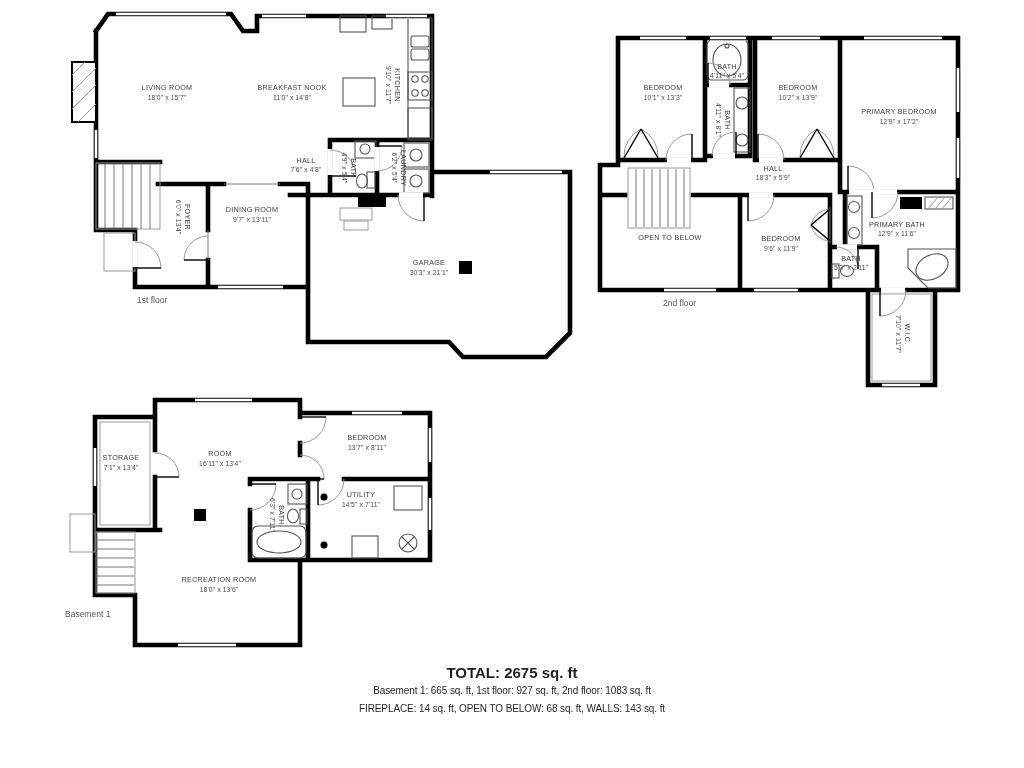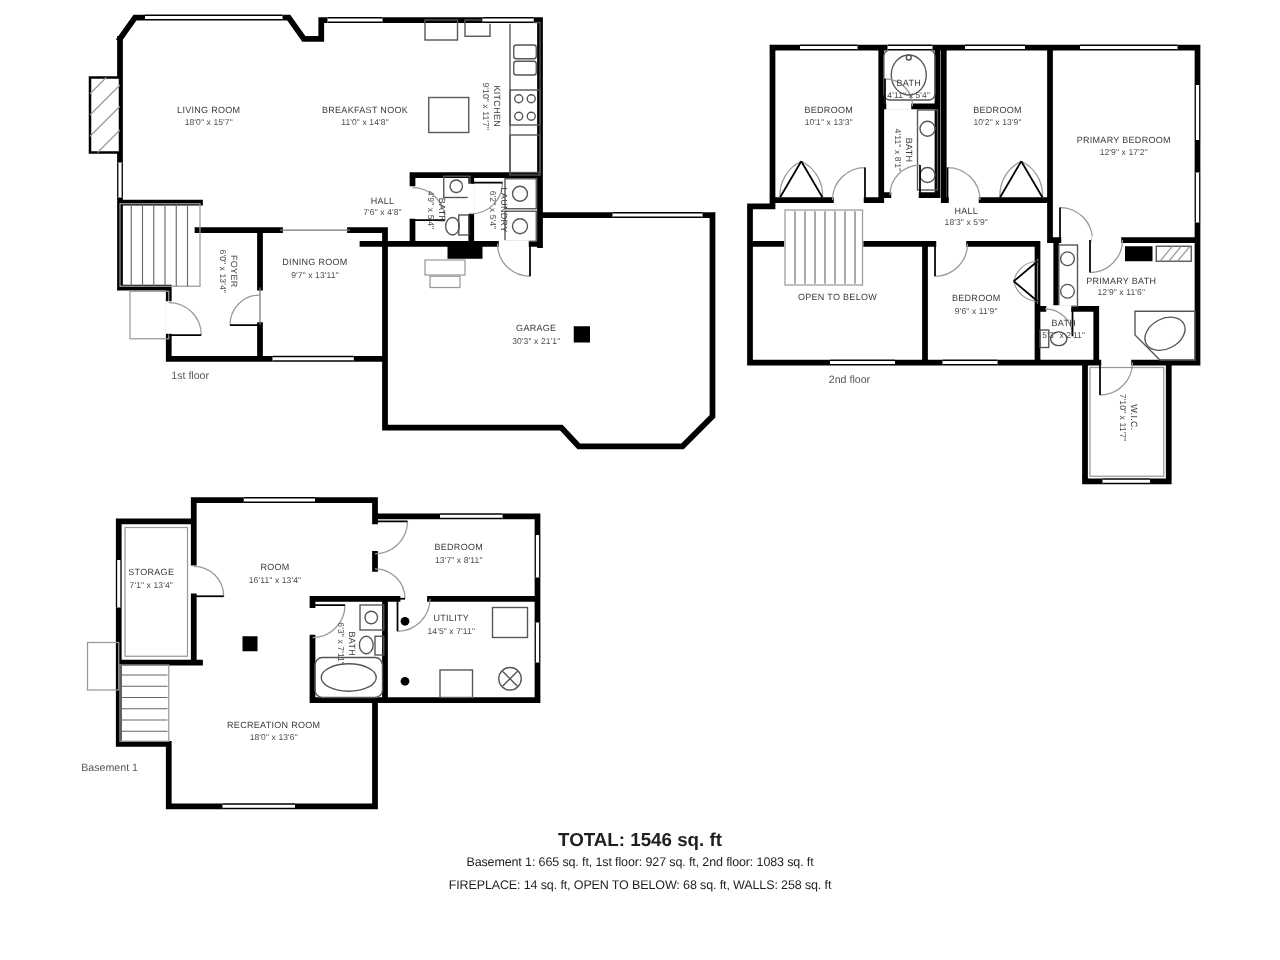--- a/index.html
+++ b/index.html
@@ -368,18 +368,18 @@
       </g>
       <text class="rn" x="361" y="497">UTILITY</text>
       <text class="rd" x="361" y="507">14'5" x 7'11"</text>
       <text class="rn" x="219" y="582">RECREATION ROOM</text>
       <text class="rd" x="219" y="592">18'0" x 13'6"</text>
       <text class="fl" x="65" y="617">Basement 1</text>
     </g>
   </svg>
 
   <div id="summary">
-    <div class="total">TOTAL: 1546 sq. ft</div>
+    <div class="total">TOTAL: 2675 sq. ft</div>
     <div class="sline">Basement 1: 665 sq. ft, 1st floor: 927 sq. ft, 2nd floor: 1083 sq. ft</div>
-    <div class="sline">FIREPLACE: 14 sq. ft, OPEN TO BELOW: 68 sq. ft, WALLS: 258 sq. ft</div>
+    <div class="sline">FIREPLACE: 14 sq. ft, OPEN TO BELOW: 68 sq. ft, WALLS: 143 sq. ft</div>
   </div>
 
 </div>
 
 </body></html>

